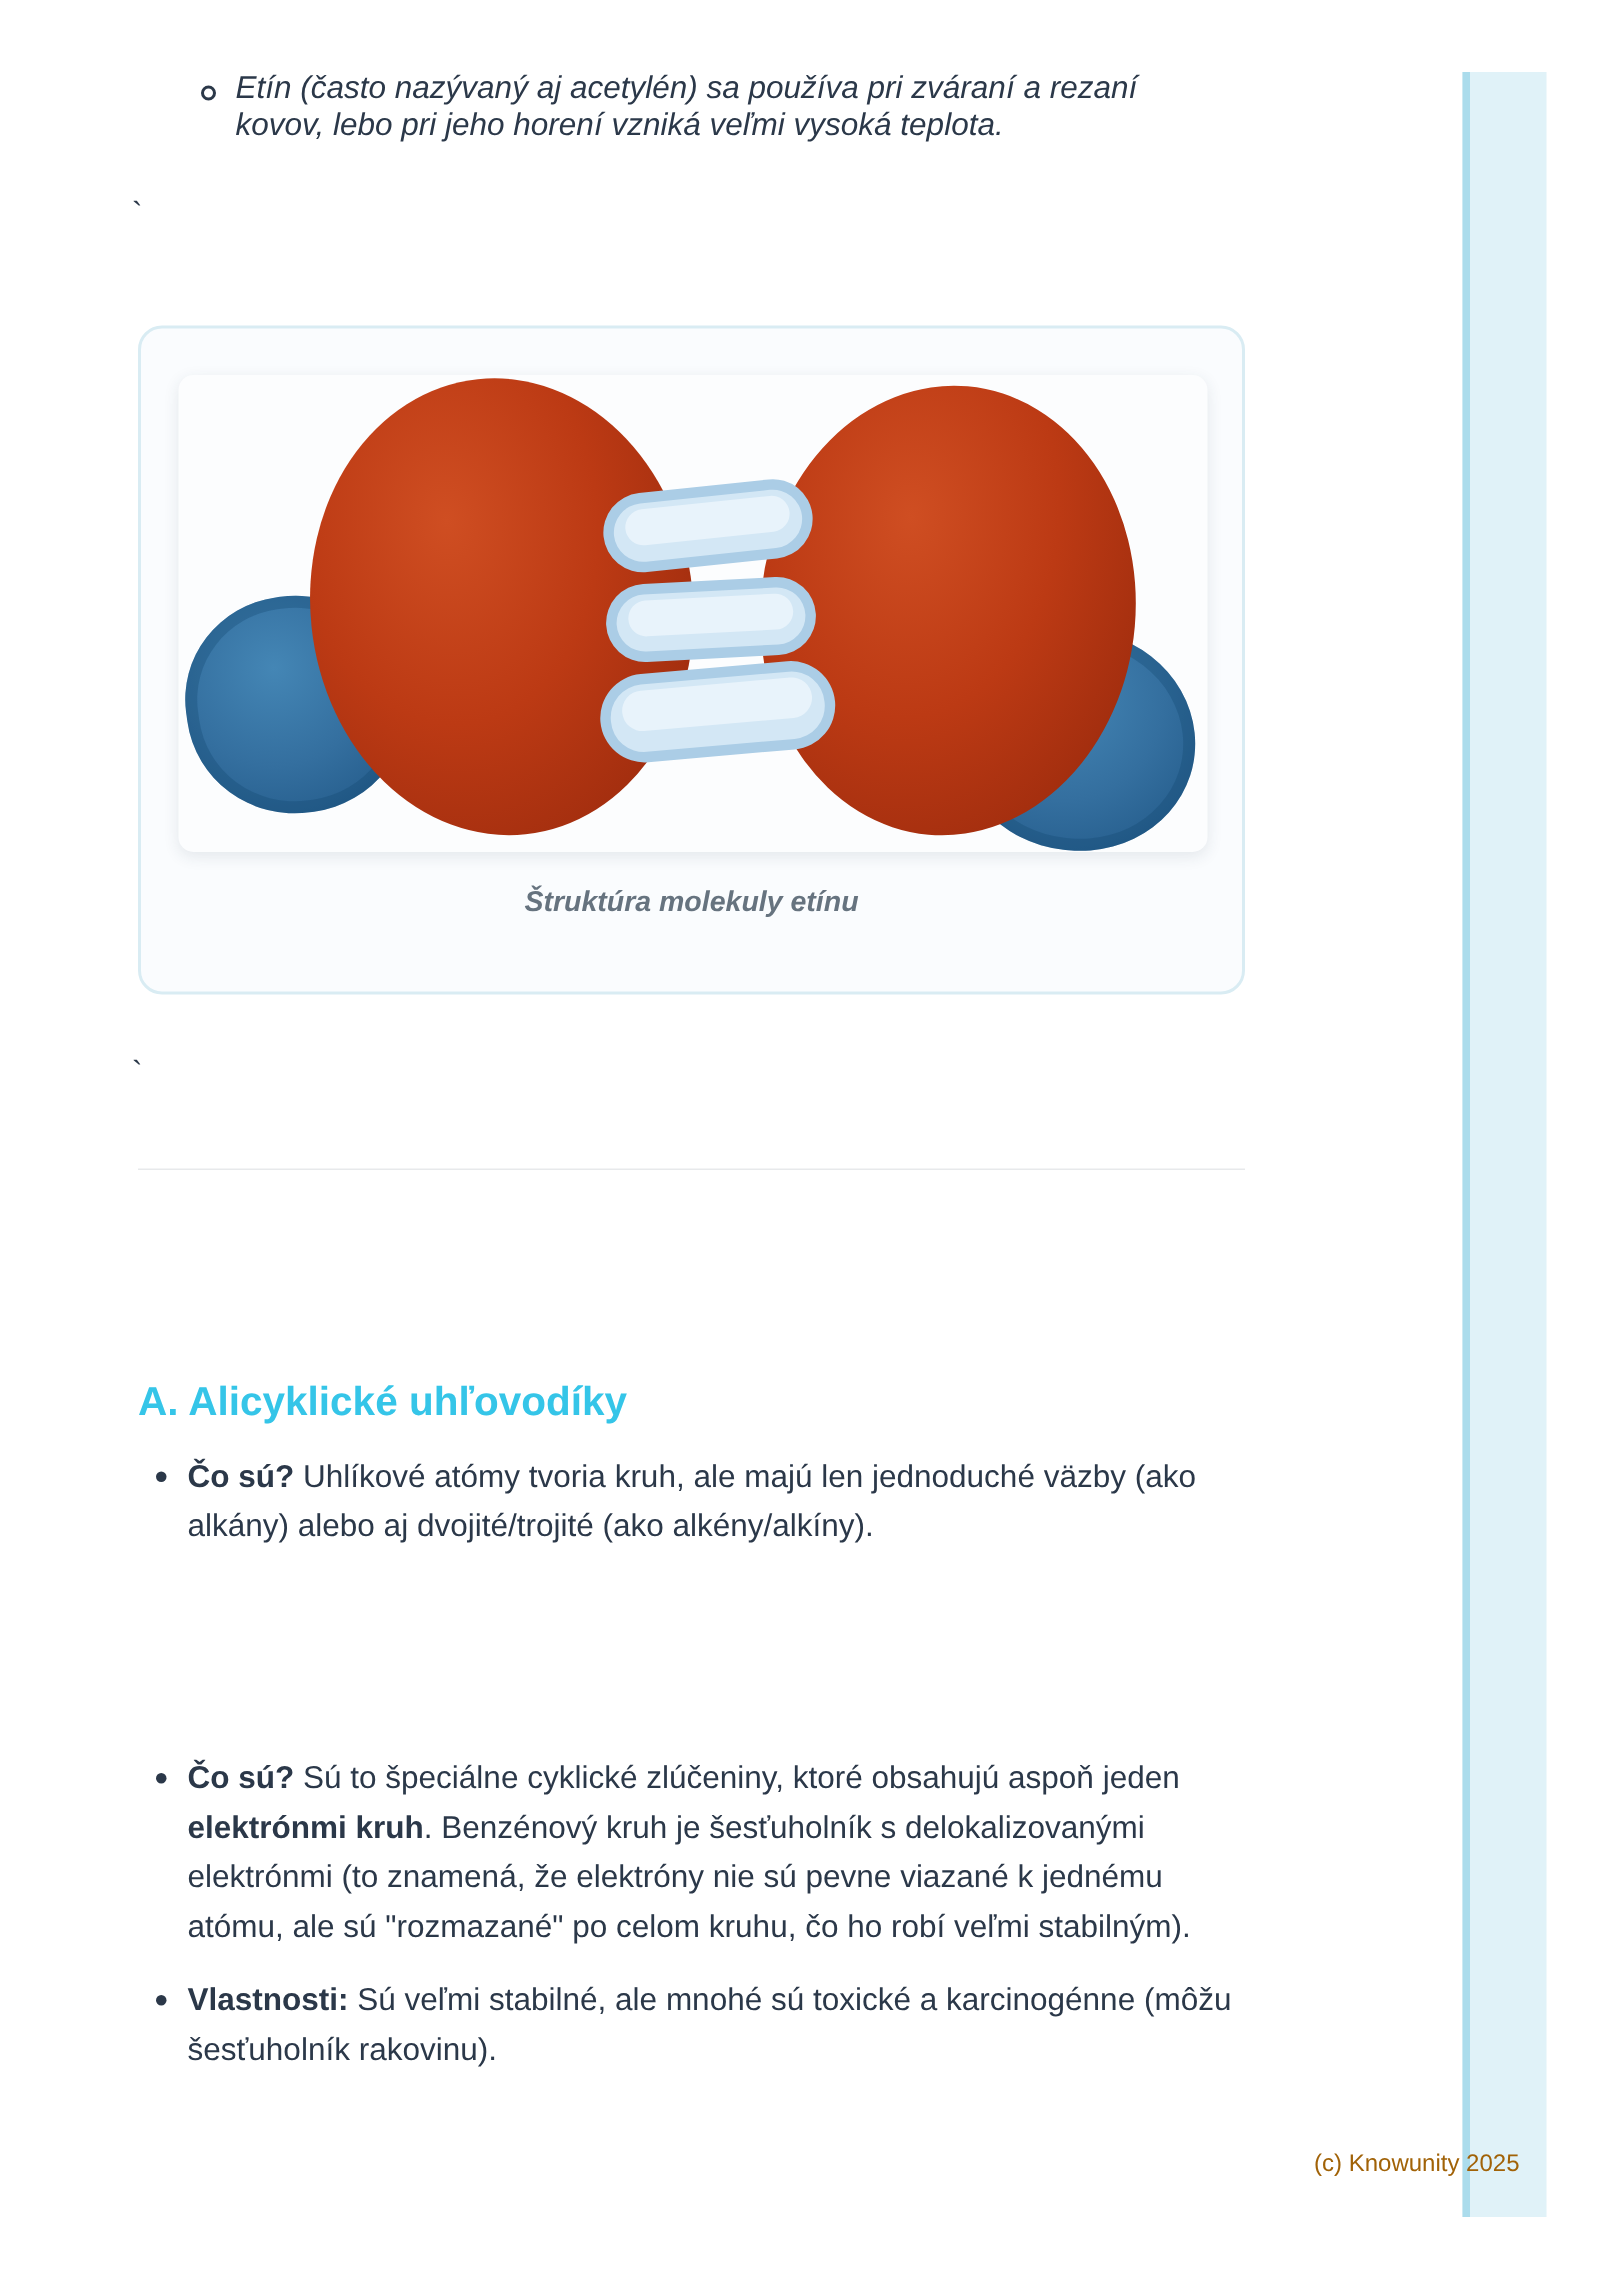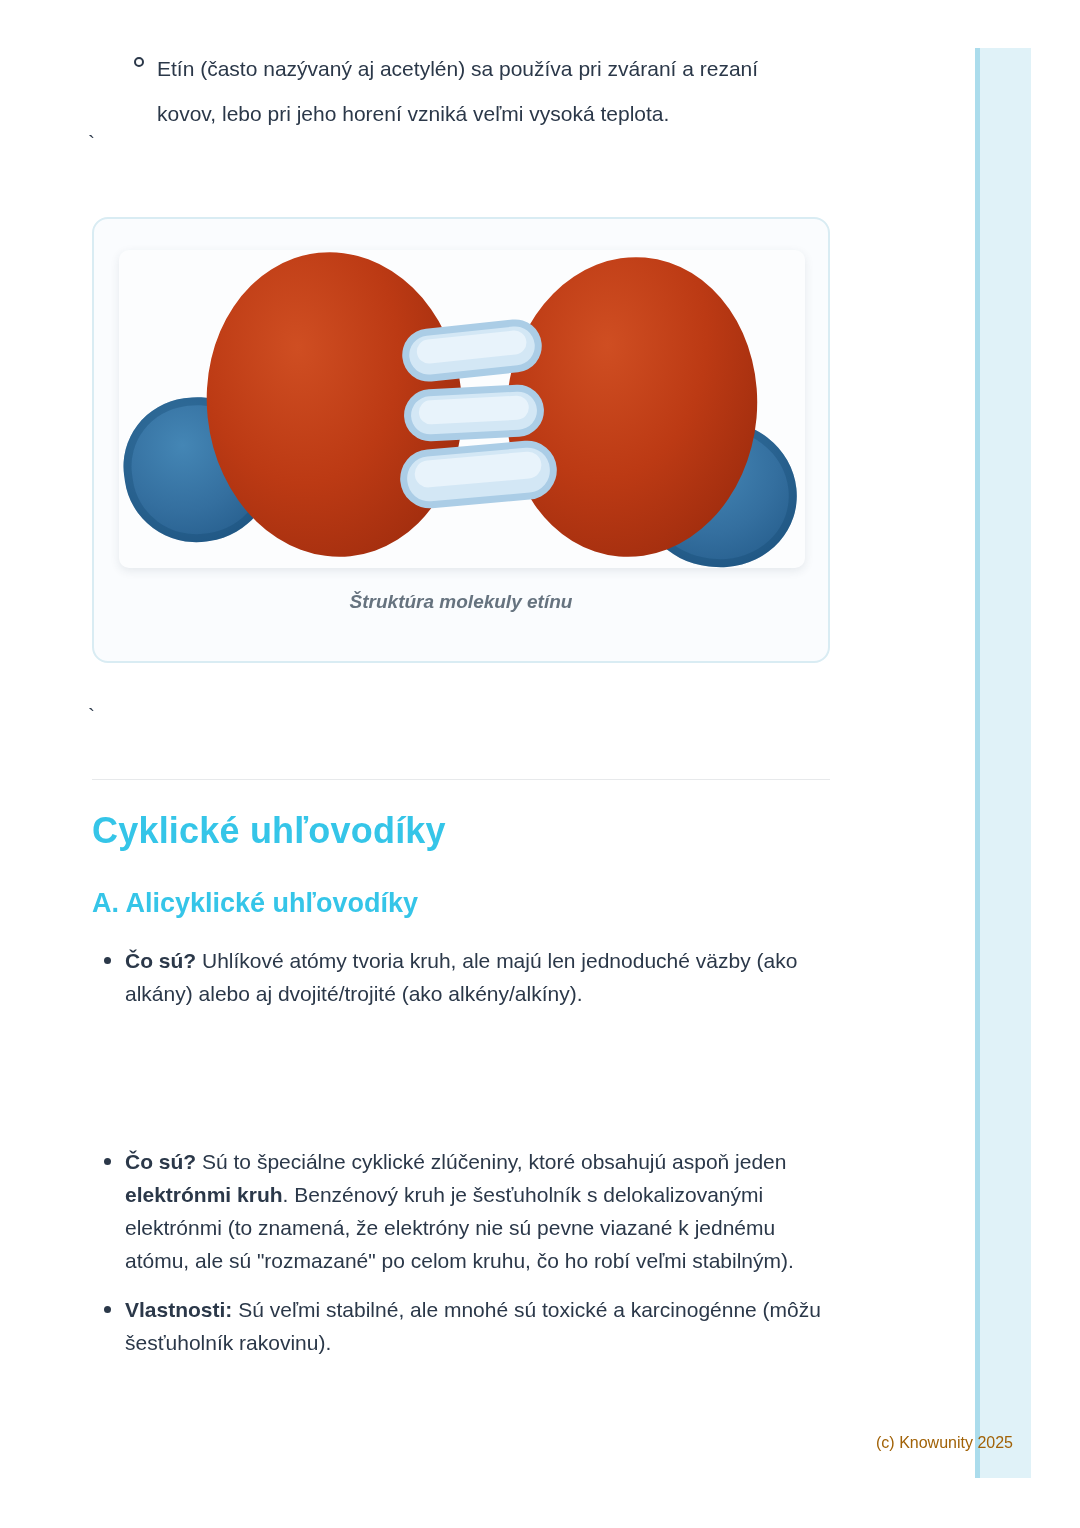--- a/index.html
+++ b/index.html
@@ -13,21 +13,21 @@
     background:#ffffff; overflow:hidden;
   }
   
   .stripe {
     position:absolute; left:975px; top:48px; width:56px; height:1430px;
     background:#e0f2f8; border-left:5px solid #abdcec; z-index:1;
   }
   
   .intro-item {
     position:absolute; left:92px; top:46px; width:720px;
-    padding-left:65px; font-size:21px; line-height:45px; color:#2b3849;
+    padding-left:65px; font-size:21px; line-height:25px; color:#2b3849;font-style:italic;
   }
   .intro-item .circle-marker {
     position:absolute; left:42px; top:11px; width:10px; height:10px;
     border:2.5px solid #2b3849; border-radius:50%; background:transparent;
   }
   .stray { position:absolute; left:88px; font-size:21px; color:#2b3849; }
   .stray.s1 { top:131px; }
   .stray.s2 { top:704px; }
 
   
@@ -66,24 +66,24 @@
     text-align:center; font-style:italic; font-size:19px; color:#66737f;font-weight:bold;
   }
 
   .divider { position:absolute; left:92px; top:779px; width:738px; height:1px; background:#e7e9eb; }
 
   .h2 {
     position:absolute; left:92px; top:810px; width:738px;
     font-size:36px; font-weight:700; color:#35c5e8; letter-spacing:0.2px;
   }
   .h3 { position:absolute; left:92px; width:738px; font-size:27px; font-weight:700; color:#35c5e8; }
-  .h3.a { top:888px; }
+  .h3.a { top:919px; }
   .h3.b { top:1090px; }
 
-  ul.bullets { position:absolute; left:92px; width:738px; list-style:none; }
+  ul.bullets { position:absolute; left:92px; width:738px; list-style:none;margin-top:24px; }
   ul.bullets.a { top:944px; }
   ul.bullets.b { top:1145px; }
   ul.bullets li { position:relative; padding-left:33px; margin-bottom:16px;
     font-size:21px; line-height:33px; color:#2b3849; }
   ul.bullets li::before {
     content:""; position:absolute; left:12px; top:13px;
     width:7px; height:7px; border-radius:50%; background:#2b3849;
   }
   .seg-b { font-weight:700; }
   .seg-s { text-decoration:line-through; color:#66707d; }
@@ -126,21 +126,20 @@
           <div class="core"></div>
         </div>
     </div>
     <figcaption class="figure-caption">Štruktúra molekuly etínu</figcaption>
   </figure>
 
   <div class="stray s2">`</div>
 
   <div class="divider"></div>
 
-  <h2 class="h2">Cyklické uhľovodíky</h2>
 
   <h3 class="h3 a">A. Alicyklické uhľovodíky</h3>
 
   <ul class="bullets a">
     <li>
       <span><span class="seg-b">Čo sú?</span><span> Uhlíkové atómy tvoria kruh, ale majú len jednoduché väzby (ako alkány) alebo aj dvojité/trojité (ako alkény/alkíny).</span></span>
     </li>
   </ul>
 
 

